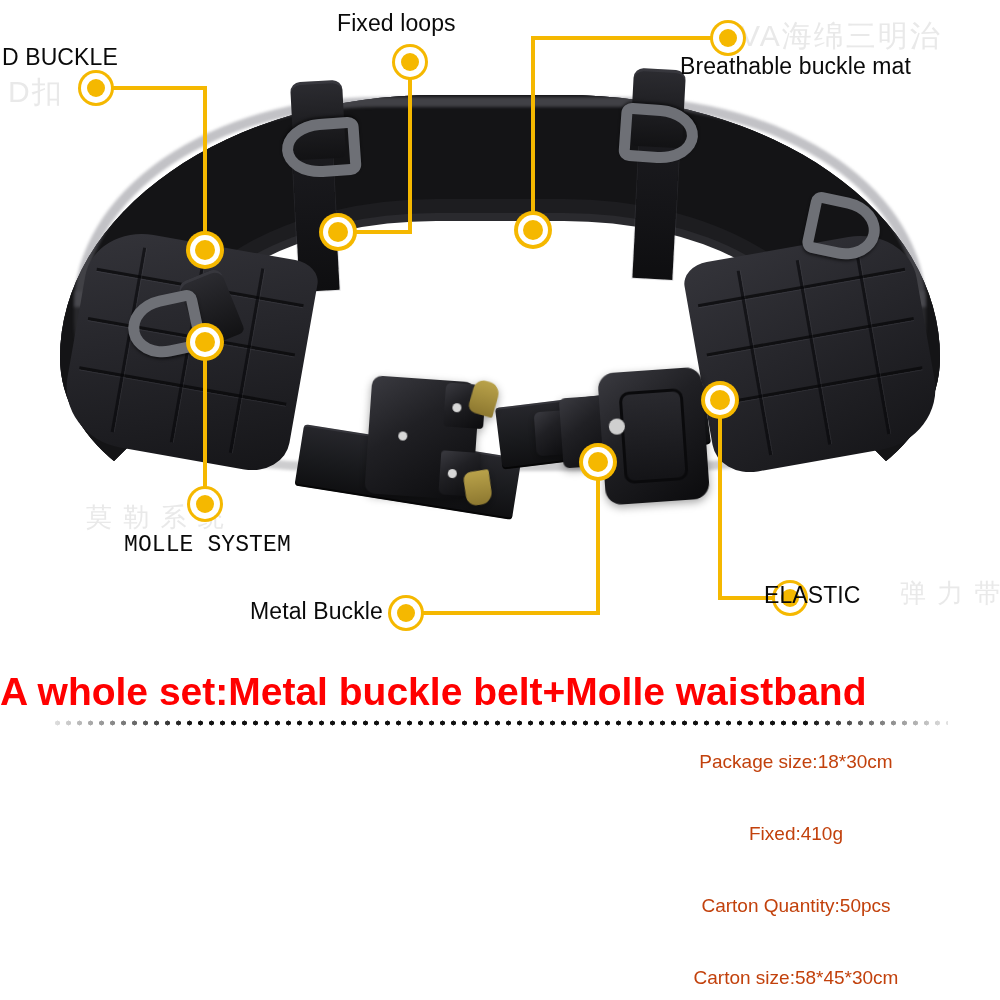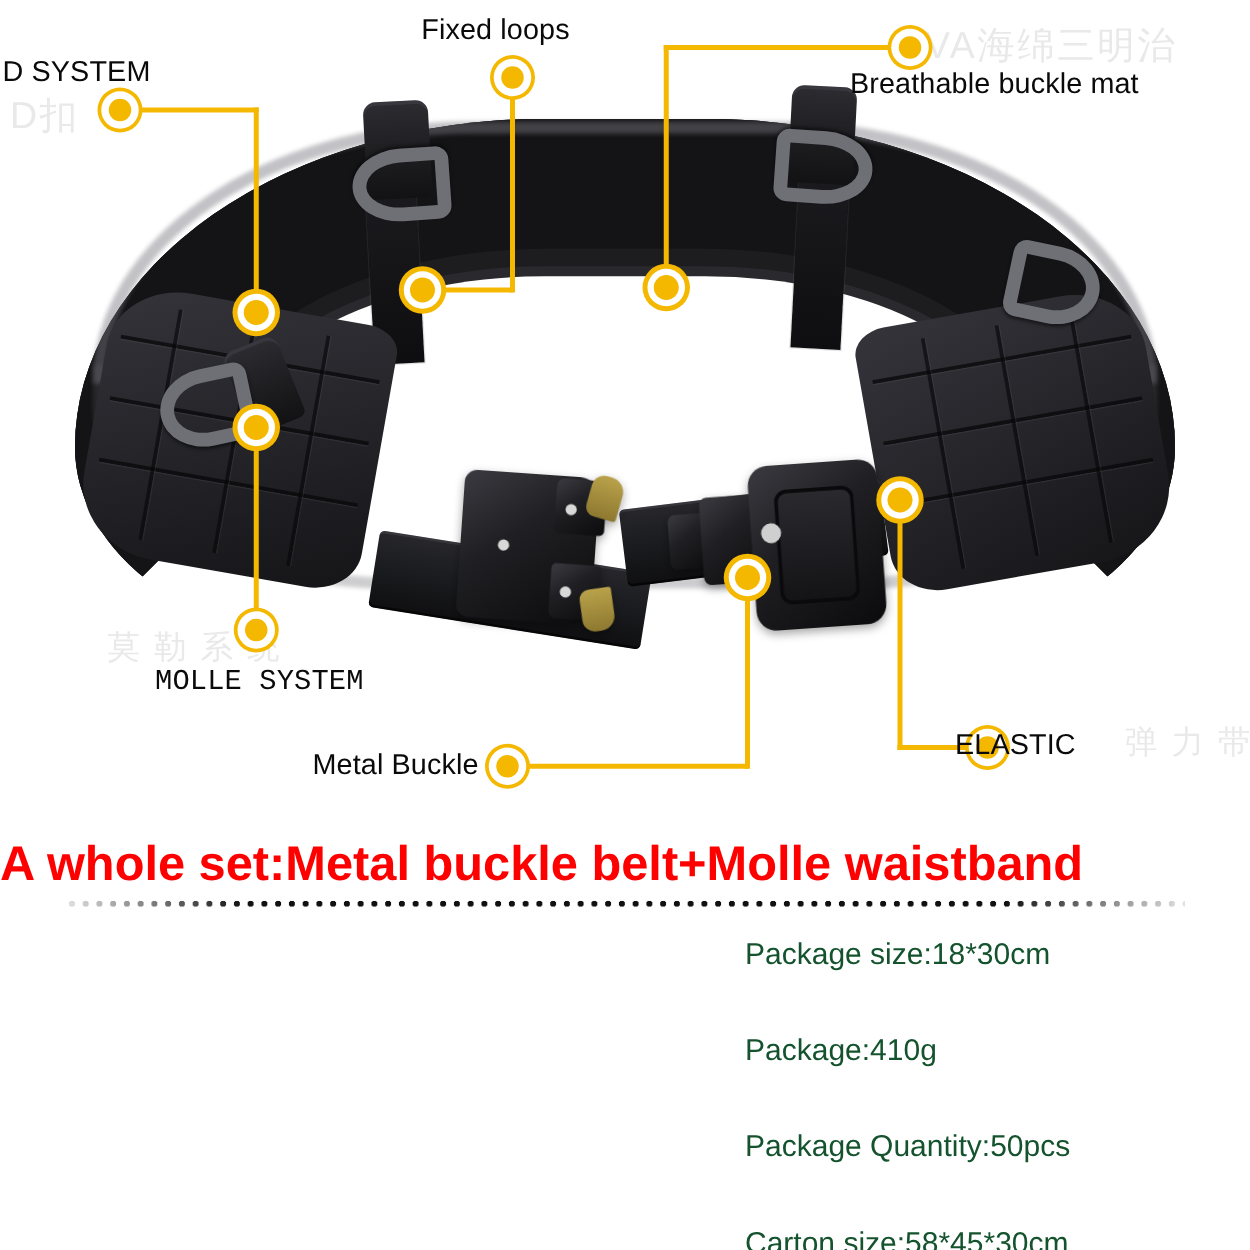--- a/index.html
+++ b/index.html
@@ -234,25 +234,26 @@
     background-repeat: repeat-x;
     -webkit-mask-image: linear-gradient(to right, rgba(0,0,0,.12) 0%, #000 16%, #000 84%, rgba(0,0,0,.12) 100%);
     mask-image: linear-gradient(to right, rgba(0,0,0,.12) 0%, #000 16%, #000 84%, rgba(0,0,0,.12) 100%);
   }
   #specs {
     position: absolute;
     left: 596px; top: 752px;
     width: 400px;
   }
   .spec-line {
-    font-size: 24px;
-    color: #14532d;
+    font-size: 19px;
+    color: #c2410c;
     line-height: 1;
     margin-bottom: 53px;
     white-space: nowrap;
+    text-align: center;
   }
 </style>
 </head>
 <body>
 
 <div id="product-stage">
 
   <div class="belt-wrap">
 
     <div class="belt-band pad-outer"></div>
@@ -319,21 +320,21 @@
 
   <div class="watermark" style="left:8px;top:72px;">D扣</div>
   <div class="watermark" style="left:718px;top:16px;">EVA海绵三明治</div>
   <div class="watermark" style="left:86px;top:500px;font-size:26px;">莫 勒 系 统</div>
   <div class="watermark" style="left:900px;top:576px;font-size:26px;">弹 力 带</div>
 
   <div class="co-line h" style="left:96px;  top:86px;  width:111px;"></div>
   <div class="co-line v" style="left:203px; top:86px;  height:166px;"></div>
   <div class="co-dot-ring" style="left:96px;  top:88px;"></div>
   <div class="co-dot-solid" style="left:205px; top:250px;"></div>
-  <div class="co-label" style="left:2px; top:46px;">D SYSTEM</div>
+  <div class="co-label" style="left:2px; top:46px;">D BUCKLE</div>
 
   <div class="co-line v" style="left:408px; top:62px;  height:172px;"></div>
   <div class="co-line h" style="left:338px; top:230px; width:72px;"></div>
   <div class="co-dot-ring" style="left:410px; top:62px;"></div>
   <div class="co-dot-solid" style="left:338px; top:232px;"></div>
   <div class="co-label" style="left:337px; top:12px;">Fixed loops</div>
 
   <div class="co-line h" style="left:531px; top:36px;  width:199px;"></div>
   <div class="co-line v" style="left:531px; top:36px;  height:196px;"></div>
   <div class="co-dot-ring" style="left:728px; top:38px;"></div>
@@ -356,16 +357,16 @@
   <div class="co-dot-solid" style="left:720px; top:400px;"></div>
   <div class="co-dot-ring" style="left:790px; top:598px;"></div>
   <div class="co-label" style="left:764px; top:584px;">ELASTIC</div>
 </div>
 
 <div id="headline">A whole set:Metal buckle belt+Molle waistband</div>
 <div id="divider"></div>
 
 <div id="specs">
   <div class="spec-line">Package size:18*30cm</div>
-  <div class="spec-line">Package:410g</div>
-  <div class="spec-line">Package Quantity:50pcs</div>
+  <div class="spec-line">Fixed:410g</div>
+  <div class="spec-line">Carton Quantity:50pcs</div>
   <div class="spec-line">Carton size:58*45*30cm</div>
 </div>
 
 </body></html>

